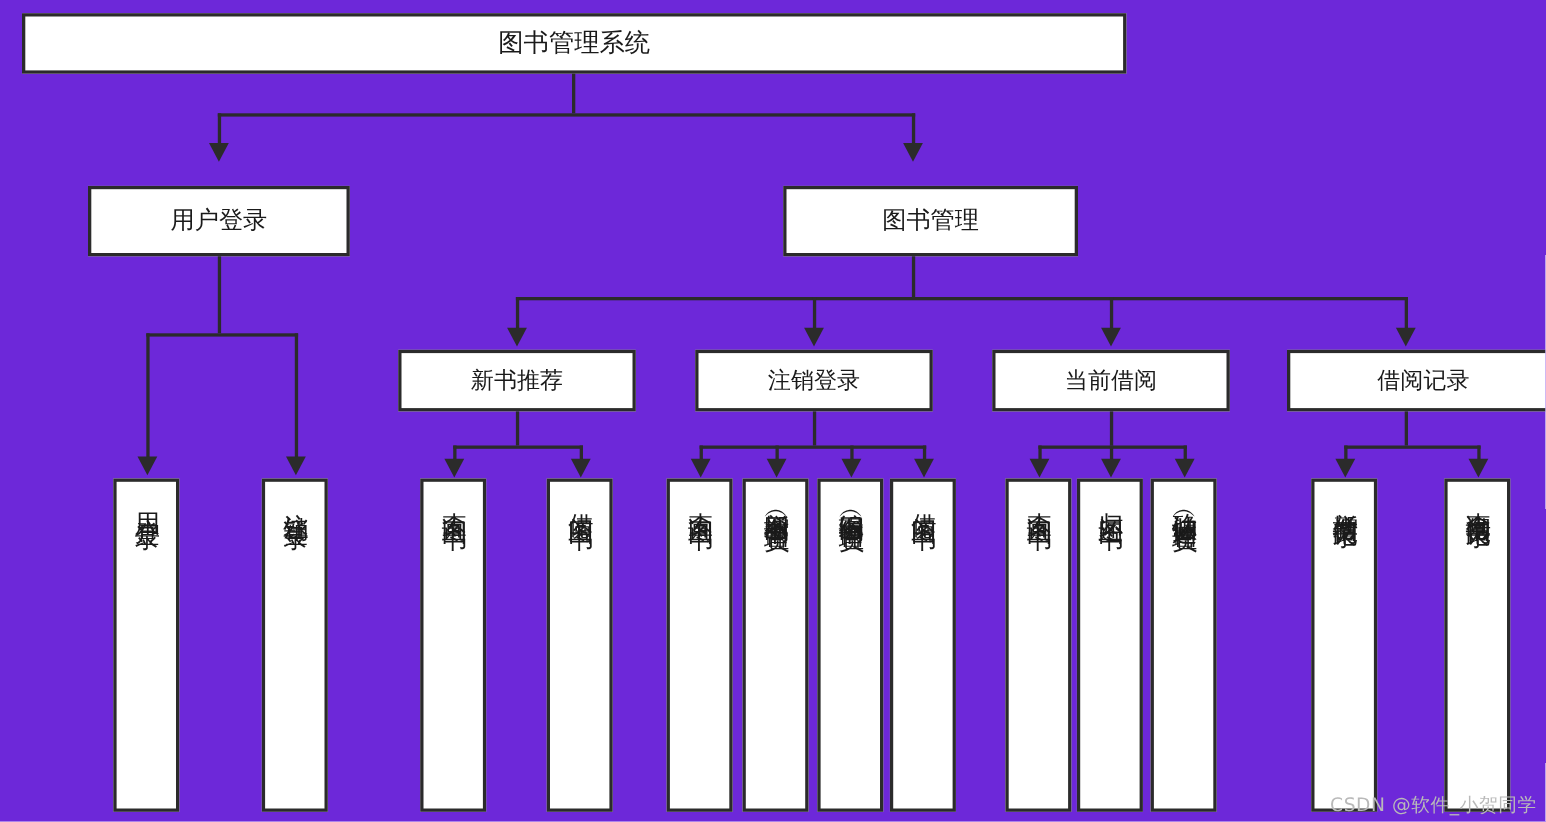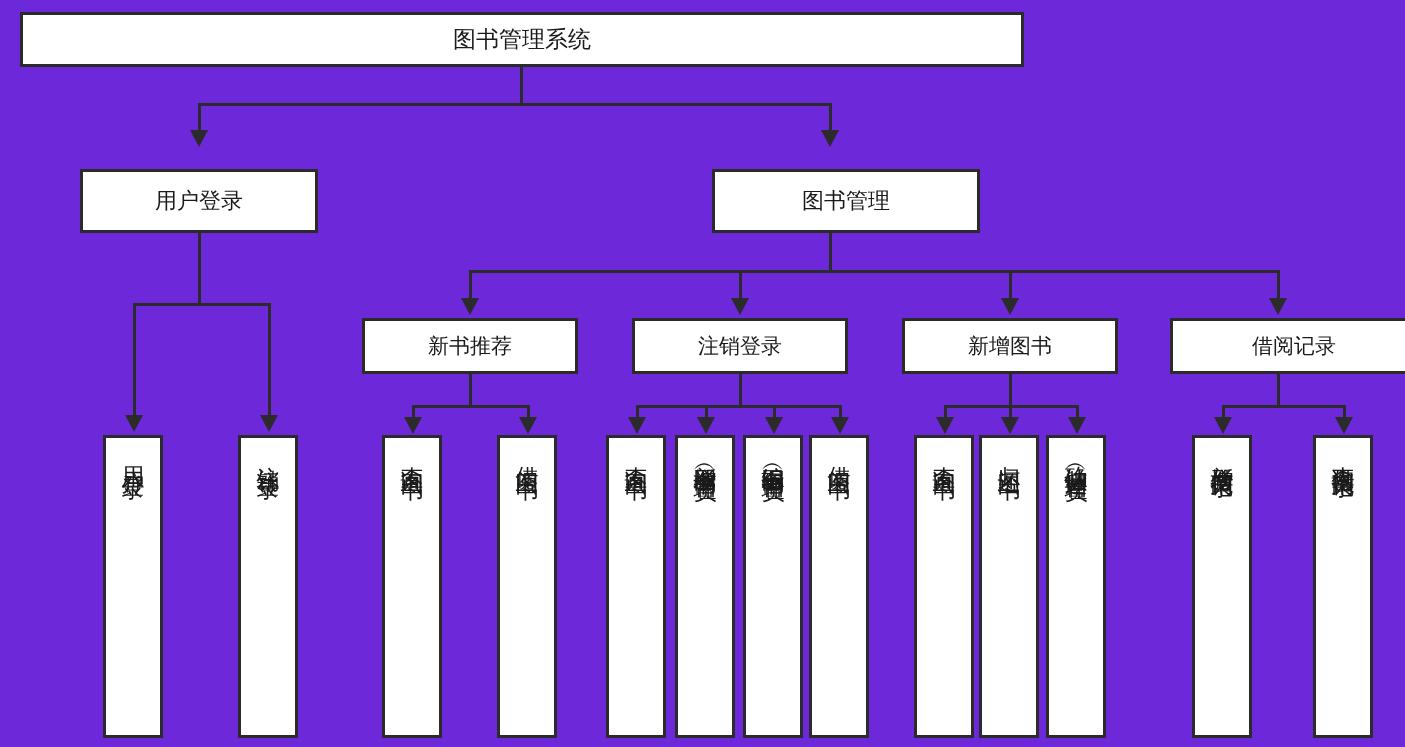--- a/index.html
+++ b/index.html
@@ -140,21 +140,21 @@
   <div class="arrow" style="left:1001px; top:298px;"></div>
   <div class="arrow" style="left:1269px; top:298px;"></div>
 
   <div class="node lvl3" style="left:362px; top:318px; width:216px;">
     <span class="node-label">新书推荐</span>
   </div>
   <div class="node lvl3" style="left:632px; top:318px; width:216px;">
     <span class="node-label">注销登录</span>
   </div>
   <div class="node lvl3" style="left:902px; top:318px; width:216px;">
-    <span class="node-label">新增图书</span>
+    <span class="node-label">当前借阅</span>
   </div>
   <div class="node lvl3" style="left:1170px; top:318px; width:248px;">
     <span class="node-label">借阅记录</span>
   </div>
 
   <div class="vline" style="left:469px; top:374px; height:31px;"></div>
   <div class="hline" style="left:412px; top:405px; width:118px;"></div>
   <div class="vline" style="left:412px; top:405px; height:14px;"></div>
   <div class="vline" style="left:527px; top:405px; height:14px;"></div>
   <div class="arrow" style="left:404px; top:417px;"></div>
@@ -224,14 +224,15 @@
     <span class="node-label">确认归还（管理员）</span>
   </div>
 
   <div class="node leaf tall" style="left:1192px; width:60px;">
     <span class="node-label">新增借阅记录</span>
   </div>
   <div class="node leaf tall" style="left:1313px; width:60px;">
     <span class="node-label">查询借阅记录</span>
   </div>
 
+  <div class="watermark">CSDN @软件_小贺同学</div>
 
 </div>
 
 </body></html>

